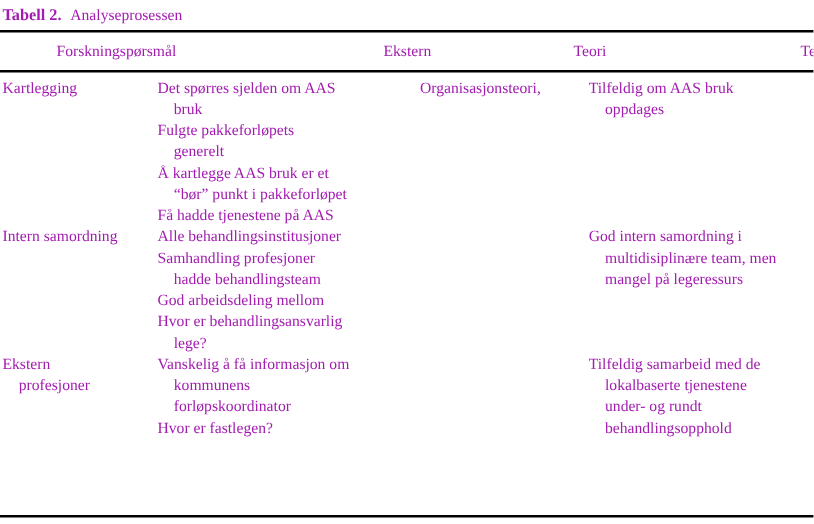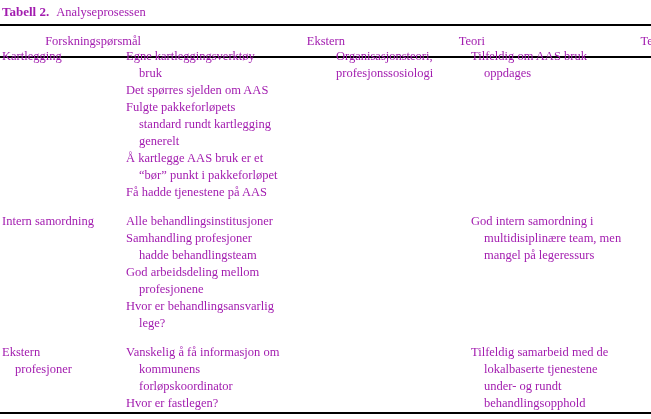--- a/index.html
+++ b/index.html
@@ -36,25 +36,25 @@
     width: 651px;
     text-align: right;
   }
   .th {
     font-size: 12.5px;
     line-height: 17px;
     white-space: nowrap;
   }
   .tbody {
     position: absolute;
-    top: 48px;
+    top: 62px;
     left: 0;
     width: 577px;
   }
-  .trow + .trow { margin-top: 12px; }
+  .trow + .trow { margin-top: 0; }
   .cell { font-size: 12.5px; line-height: 17px; }
   .c1 { padding-left: 2px; }
   .c2 { padding-left: 2px; }
   .c3 { padding-left: 8px; }
   .c4 { padding-left: 3px; }
   .th.c3 { padding-left: 0; }
   .th.c4 { padding-left: 2px; margin-left: 12px; }
   .line { white-space: nowrap; }
   .line.ind { padding-left: 13px; }
 </style>
@@ -77,49 +77,45 @@
   </div>
 
   <div class="rule rule-mid"></div>
 
   <div class="tbody">
       <div class="trow grid-row">
         <div class="cell c1">
           <div class="line">Kartlegging</div>
         </div>
         <div class="cell c2">
-          <div class="line">Egne kartleggingsverktøy</div>
+          <div class="line">Det spørres sjelden om AAS</div>
           <div class="line ind">bruk</div>
-          <div class="line">Det spørres sjelden om AAS</div>
           <div class="line">Fulgte pakkeforløpets</div>
-          <div class="line ind">standard rundt kartlegging</div>
           <div class="line ind">generelt</div>
           <div class="line">Å kartlegge AAS bruk er et</div>
           <div class="line ind">“bør” punkt i pakkeforløpet</div>
           <div class="line">Få hadde tjenestene på AAS</div>
         </div>
         <div class="cell c3">
           <div class="line">Organisasjonsteori,</div>
-          <div class="line">profesjonssosiologi</div>
         </div>
         <div class="cell c4">
           <div class="line">Tilfeldig om AAS bruk</div>
           <div class="line ind">oppdages</div>
         </div>
       </div>
       <div class="trow grid-row">
         <div class="cell c1">
           <div class="line">Intern samordning</div>
         </div>
         <div class="cell c2">
           <div class="line">Alle behandlingsinstitusjoner</div>
           <div class="line">Samhandling profesjoner</div>
           <div class="line ind">hadde behandlingsteam</div>
           <div class="line">God arbeidsdeling mellom</div>
-          <div class="line ind">profesjonene</div>
           <div class="line">Hvor er behandlingsansvarlig</div>
           <div class="line ind">lege?</div>
         </div>
         <div class="cell c3"></div>
         <div class="cell c4">
           <div class="line">God intern samordning i</div>
           <div class="line ind">multidisiplinære team, men</div>
           <div class="line ind">mangel på legeressurs</div>
         </div>
       </div>

